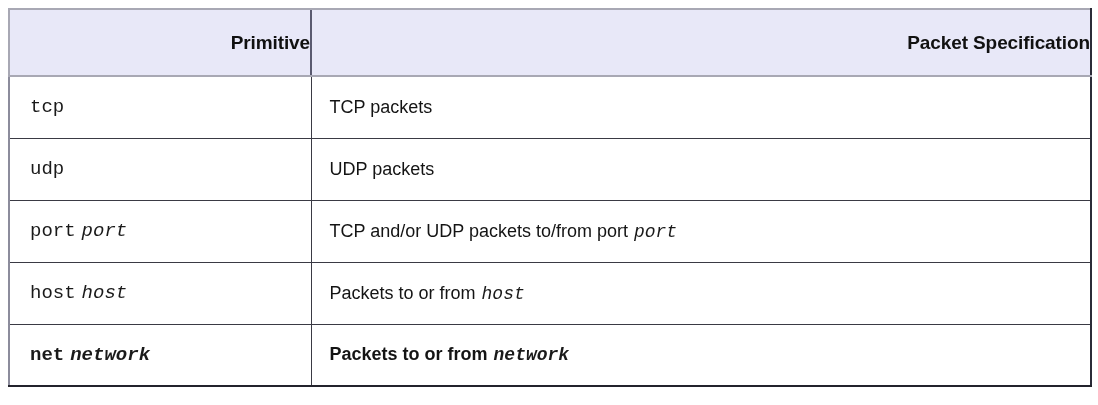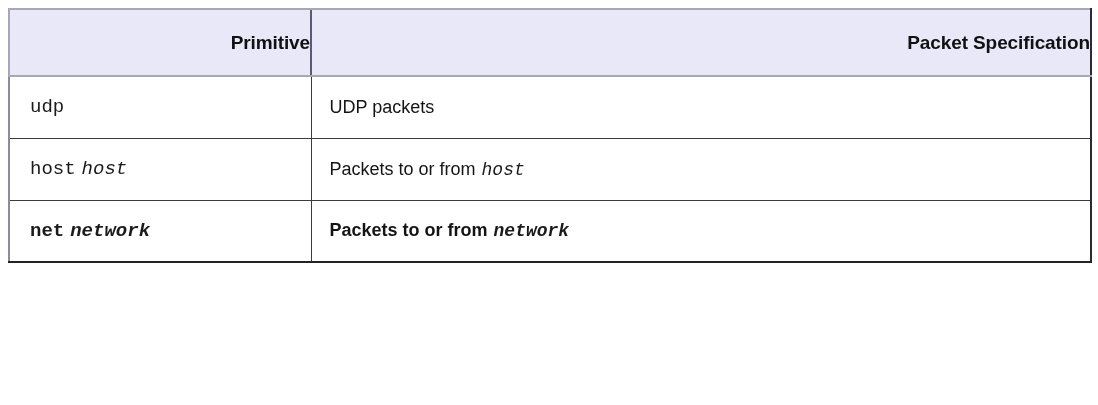--- a/index.html
+++ b/index.html
@@ -119,24 +119,40 @@
     </colgroup>
     <thead>
       <tr class="header-row">
         <th class="col-primitive-head">Primitive</th>
         <th class="col-spec-head">Packet Specification</th>
       </tr>
     </thead>
     <tbody>
       <tr class="spec-row">
         <td class="cell-primitive">
+          <span class="mono-token">tcp</span>
+        </td>
+        <td class="cell-spec">
+          <span>TCP packets</span>
+        </td>
+      </tr>
+      <tr class="spec-row">
+        <td class="cell-primitive">
           <span class="mono-token">udp</span>
         </td>
         <td class="cell-spec">
           <span>UDP packets</span>
+        </td>
+      </tr>
+      <tr class="spec-row">
+        <td class="cell-primitive">
+          <span class="mono-token">port</span><span class="kw-gap"></span><span class="var-token">port</span>
+        </td>
+        <td class="cell-spec">
+          <span>TCP and/or UDP packets to/from port</span><span class="kw-gap"></span><span class="var-token">port</span>
         </td>
       </tr>
       <tr class="spec-row">
         <td class="cell-primitive">
           <span class="mono-token">host</span><span class="kw-gap"></span><span class="var-token">host</span>
         </td>
         <td class="cell-spec">
           <span>Packets to or from</span><span class="kw-gap"></span><span class="var-token">host</span>
         </td>
       </tr>

